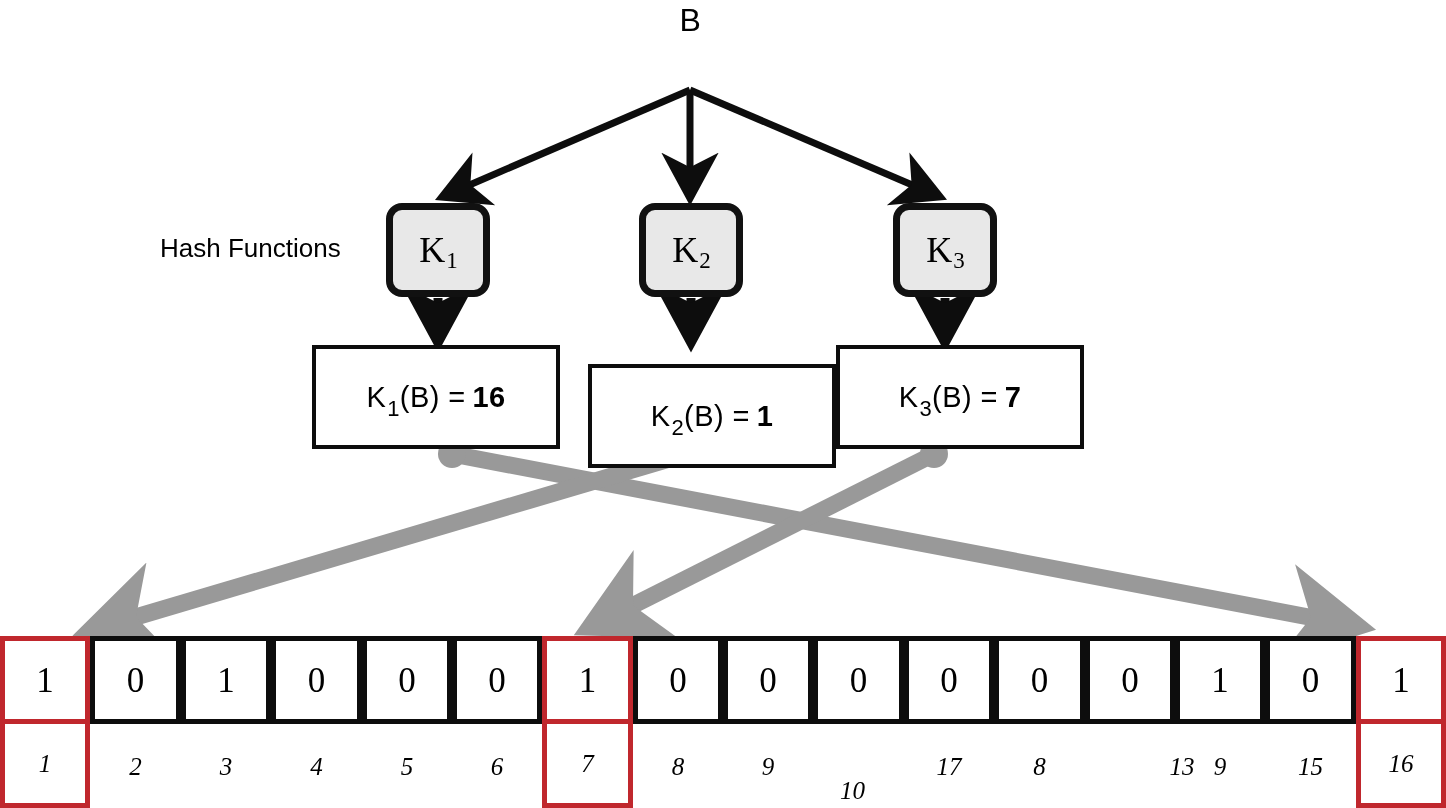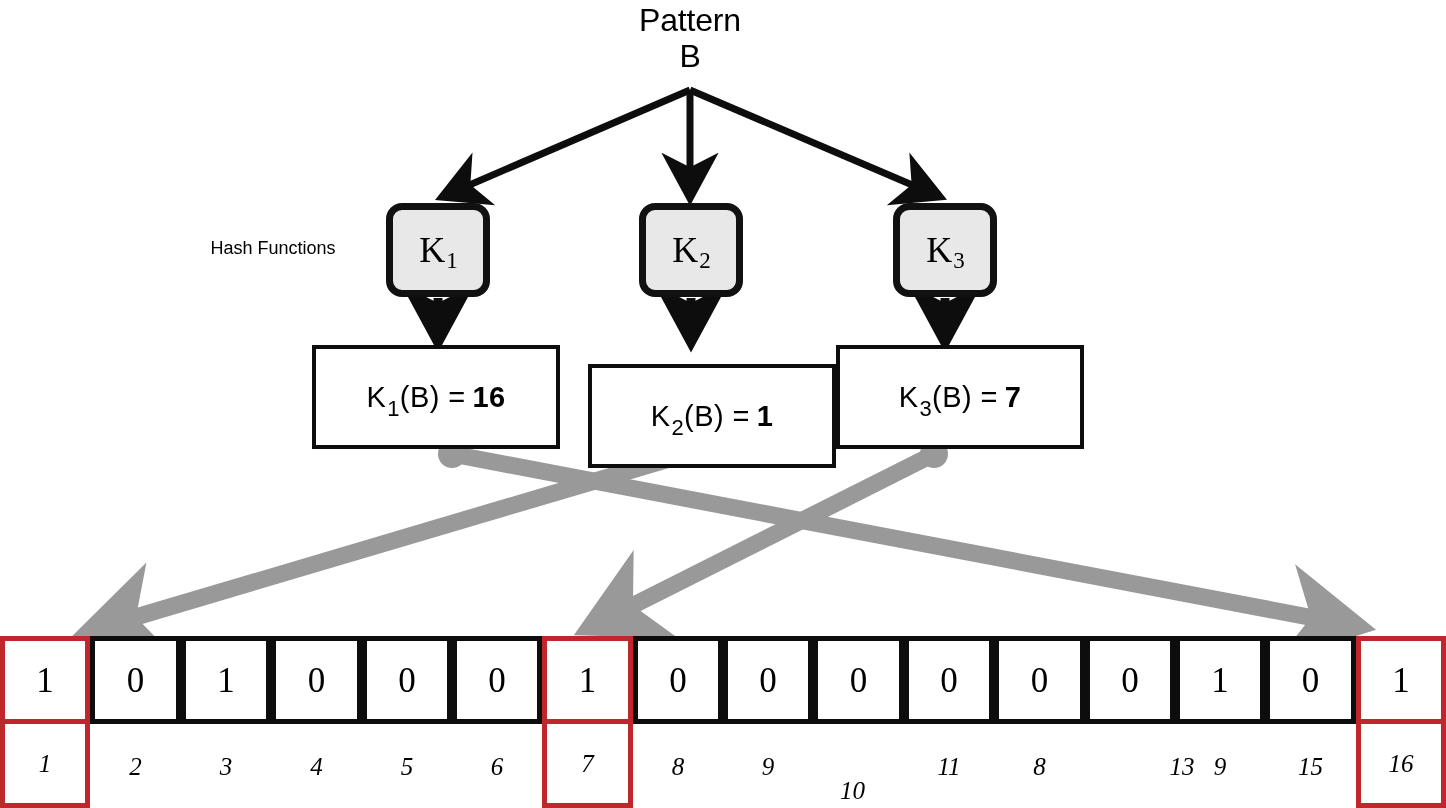--- a/index.html
+++ b/index.html
@@ -43,22 +43,22 @@
     letter-spacing: -0.2px;
   }
   .pattern-title .ln { display: block; }
 
   
   .hash-label {
     position: absolute;
     left: 160px;
     top: 233px;
     width: 226px;
-    text-align: center;
-    font-size: 18px;
+    text-align: left;
+    font-size: 26px;
     line-height: 30px;
     font-weight: 400;
   }
 
   
   .kbox {
     position: absolute;
     width: 104px;
     height: 94px;
     background: #e8e8e8;
@@ -199,21 +199,20 @@
 
       <line x1="934" y1="454" x2="592" y2="626" stroke="#999999" stroke-width="17" marker-end="url(#ah-gray)"></line>
 
       <circle cx="452" cy="454" r="14" fill="#999999"></circle>
       <circle cx="686" cy="454" r="14" fill="#999999"></circle>
       <circle cx="934" cy="454" r="14" fill="#999999"></circle>
     </g>
   </svg>
 
   <div class="pattern-title">
-    <span class="ln">Pattern</span>
     <span class="ln">B</span>
   </div>
 
   <div class="hash-label">Hash Functions</div>
 
   <div class="kbox" id="kbox-1">
     <span class="base">K</span>
       <span class="sub">1</span>
   </div>
   <div class="kbox" id="kbox-2">
@@ -310,21 +309,21 @@
       <div class="idx-cell" style="left: 633px; width: 90px;">
         <span>8</span>
       </div>
       <div class="idx-cell" style="left: 723px; width: 90px;">
         <span>9</span>
       </div>
       <div class="idx-cell" style="left: 807px; width: 91px; margin-top: 24px;">
         <span>10</span>
       </div>
       <div class="idx-cell" style="left: 904px; width: 90px;">
-        <span>11</span>
+        <span>17</span>
       </div>
       <div class="idx-cell" style="left: 994px; width: 91px;">
         <span>8</span>
       </div>
       <div class="idx-cell" style="left: 1137px; width: 90px;">
         <span>13</span>
       </div>
       <div class="idx-cell" style="left: 1175px; width: 90px;">
         <span>9</span>
       </div>

